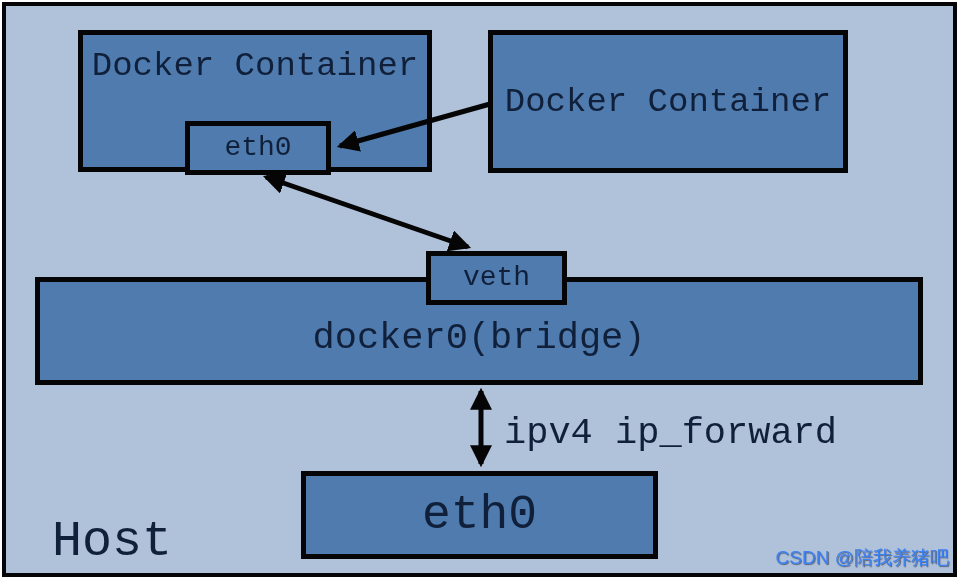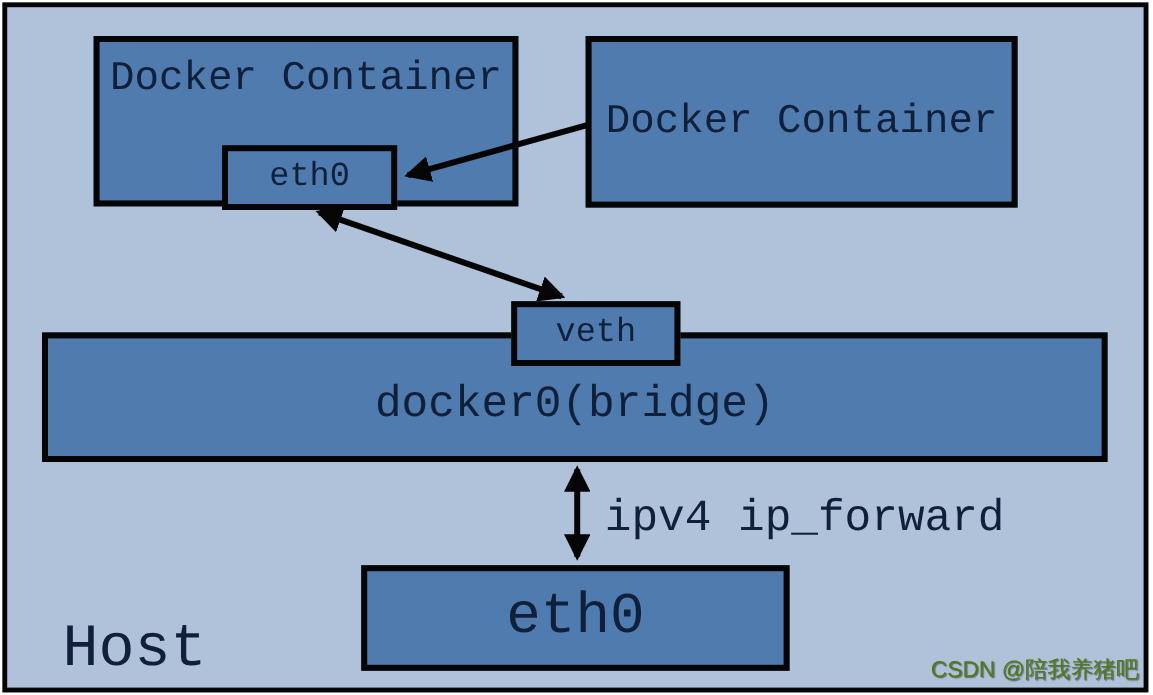--- a/index.html
+++ b/index.html
@@ -69,21 +69,21 @@
     left: 0; top: 0;
     width: 961px; height: 579px;
     z-index: 4;
     pointer-events: none;
   }
   .watermark {
     position: absolute;
     right: 12px; bottom: 8px;
     font-family: "Liberation Sans", sans-serif;
     font-size: 19px;
-    color: #4d7c0f;
+    color: #3b82f6;
     text-shadow: 1px 1px 1px rgba(70, 80, 100, 0.85);
     z-index: 5;
     white-space: nowrap;
   }
 </style>
 </head>
 <body>
 
 <div class="canvas">
 

